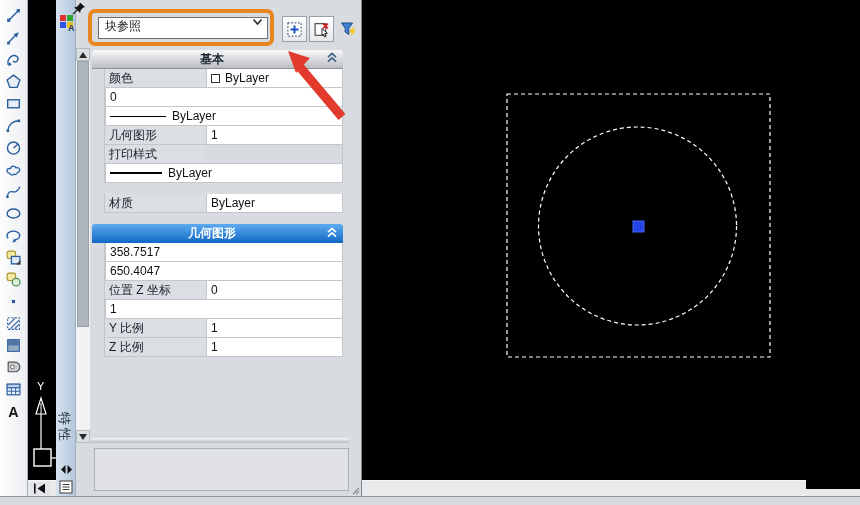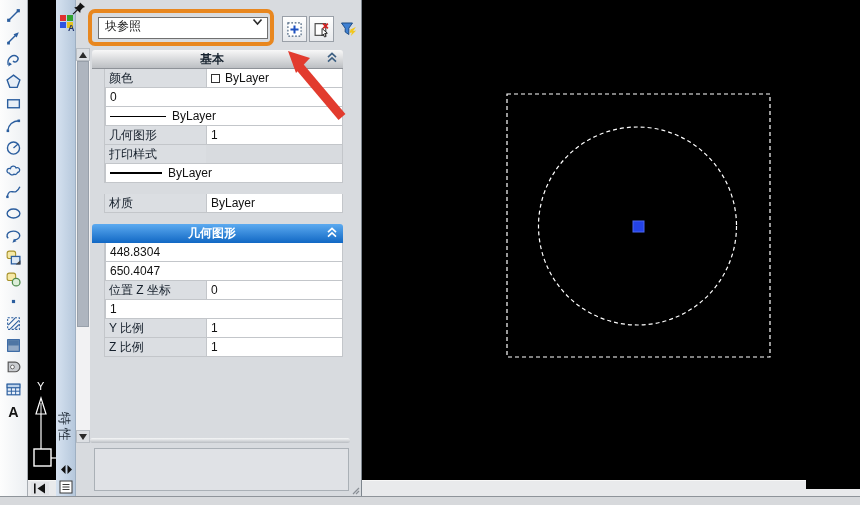--- a/index.html
+++ b/index.html
@@ -355,21 +355,21 @@
       <div class="section">
         <div class="sec-header blue" style="color: rgb(255, 255, 255);">
           <span class="sec-title" style="color: rgb(255, 255, 255);">几何图形</span>
           <span><svg viewBox="0 0 12 11">
               <path d="M2 5.2 L6 1.4 L10 5.2 M2 9.6 L6 5.8 L10 9.6" fill="none" stroke="currentColor" stroke-width="1.6"></path>
             </svg></span>
         </div>
         <div class="rows">
           <div class="prow">
             <div class="pvalue">
-              <span>448.8304</span>
+              <span>358.7517</span>
             </div>
           </div>
           <div class="prow">
             <div class="pvalue">
               <span>650.4047</span>
             </div>
           </div>
           <div class="prow">
             <div class="plabel">位置 Z 坐标</div>
             <div class="pvalue">

